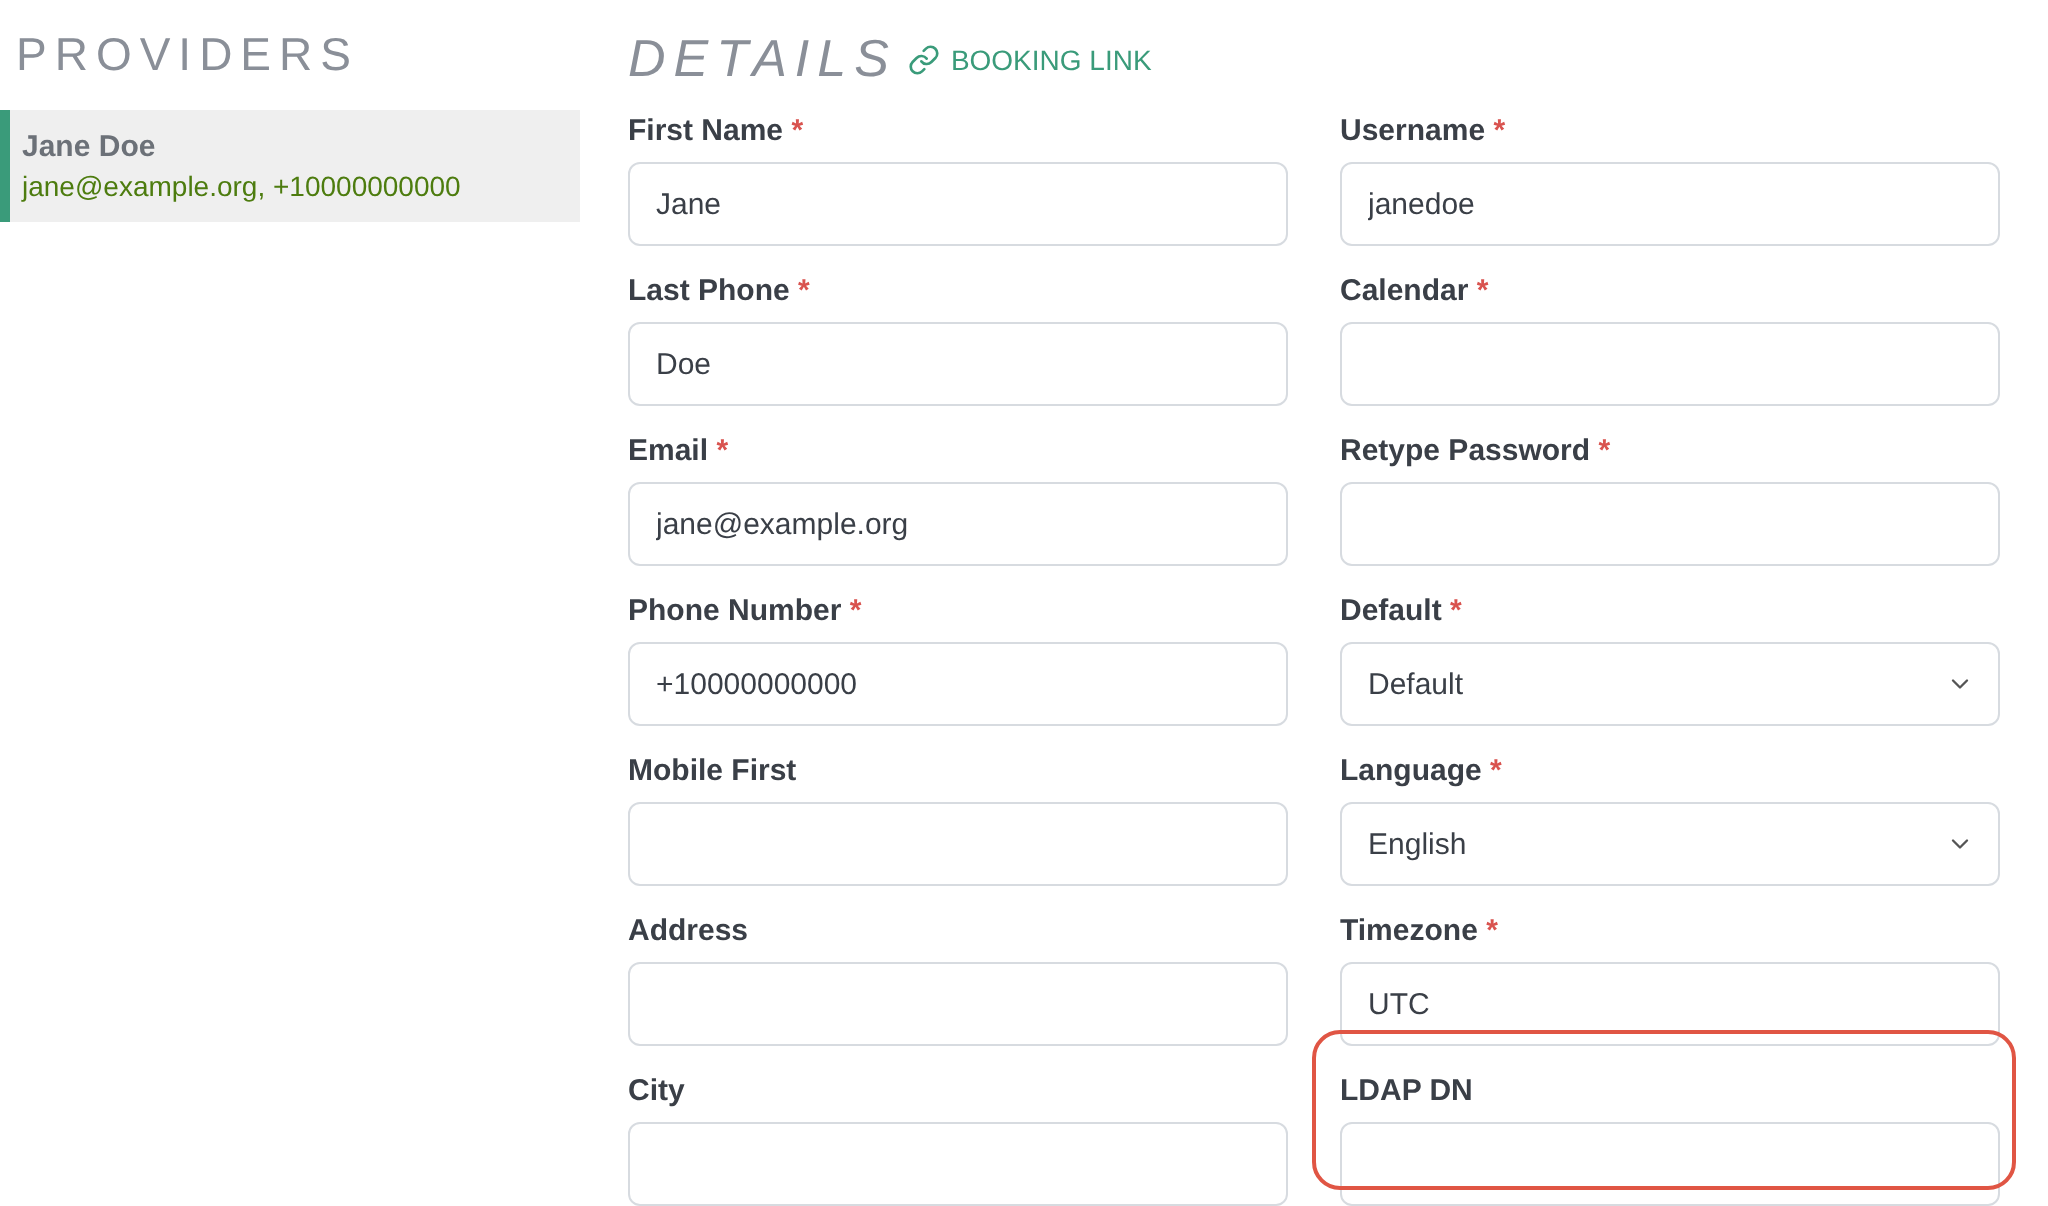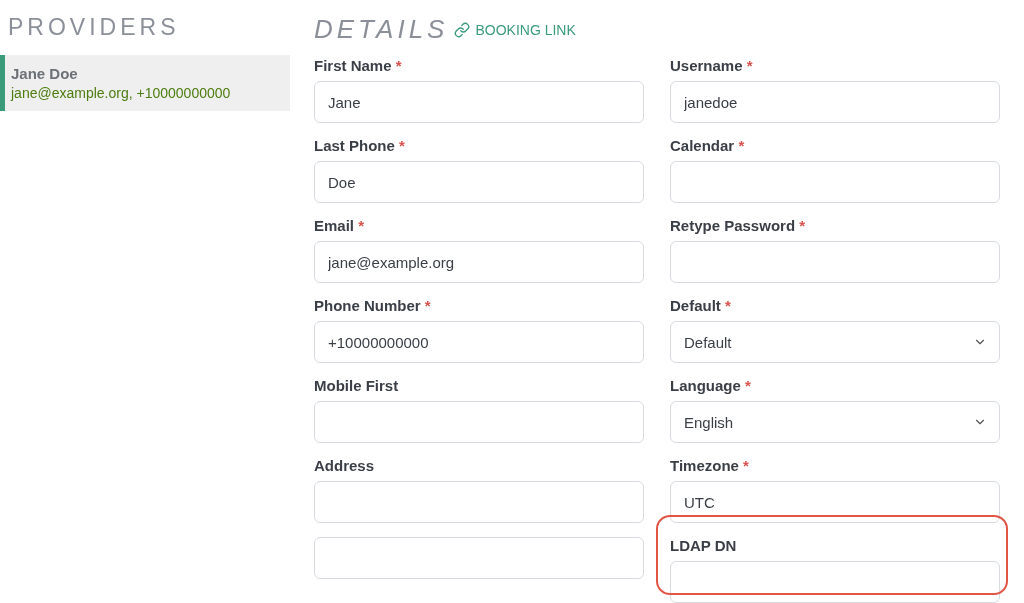--- a/index.html
+++ b/index.html
@@ -173,20 +173,21 @@
           <label class="field-label"><span>Mobile First</span></label>
           <input class="control" value="" style="">
         </div>
 
         <div class="field">
           <label class="field-label"><span>Address</span></label>
           <input class="control" value="" style="">
         </div>
 
         <div class="field">
+          <label class="field-label"><span>City</span></label>
           <input class="control" value="" style="">
         </div>
       </div>
 
       <div class="col">
 
         <div class="field">
           <label class="field-label"><span>Username</span> <span class="req">*</span></label>
           <input class="control" value="janedoe" style="">
         </div>

